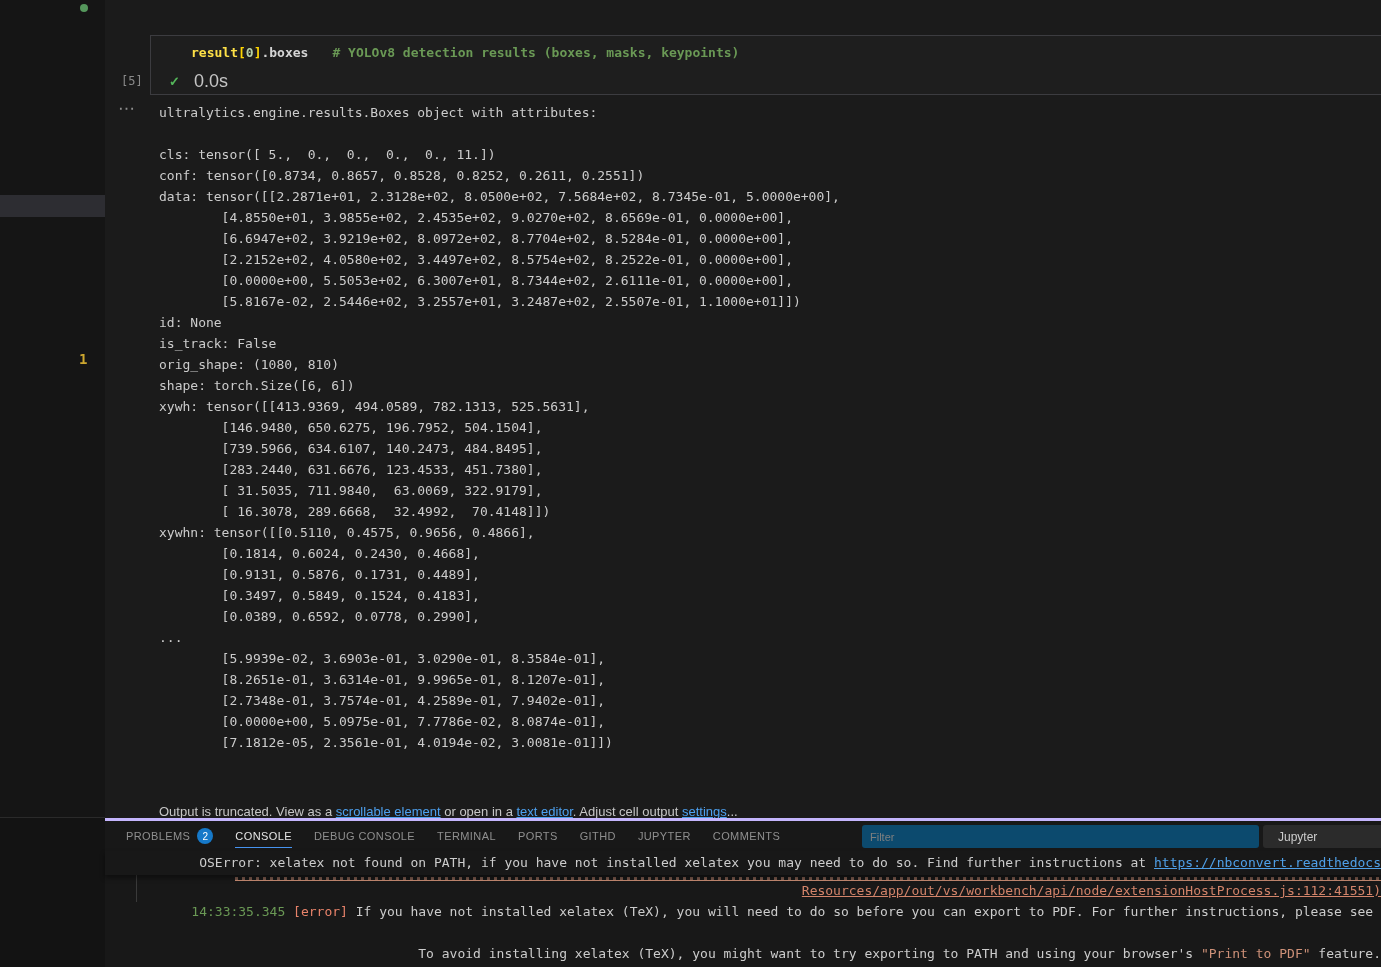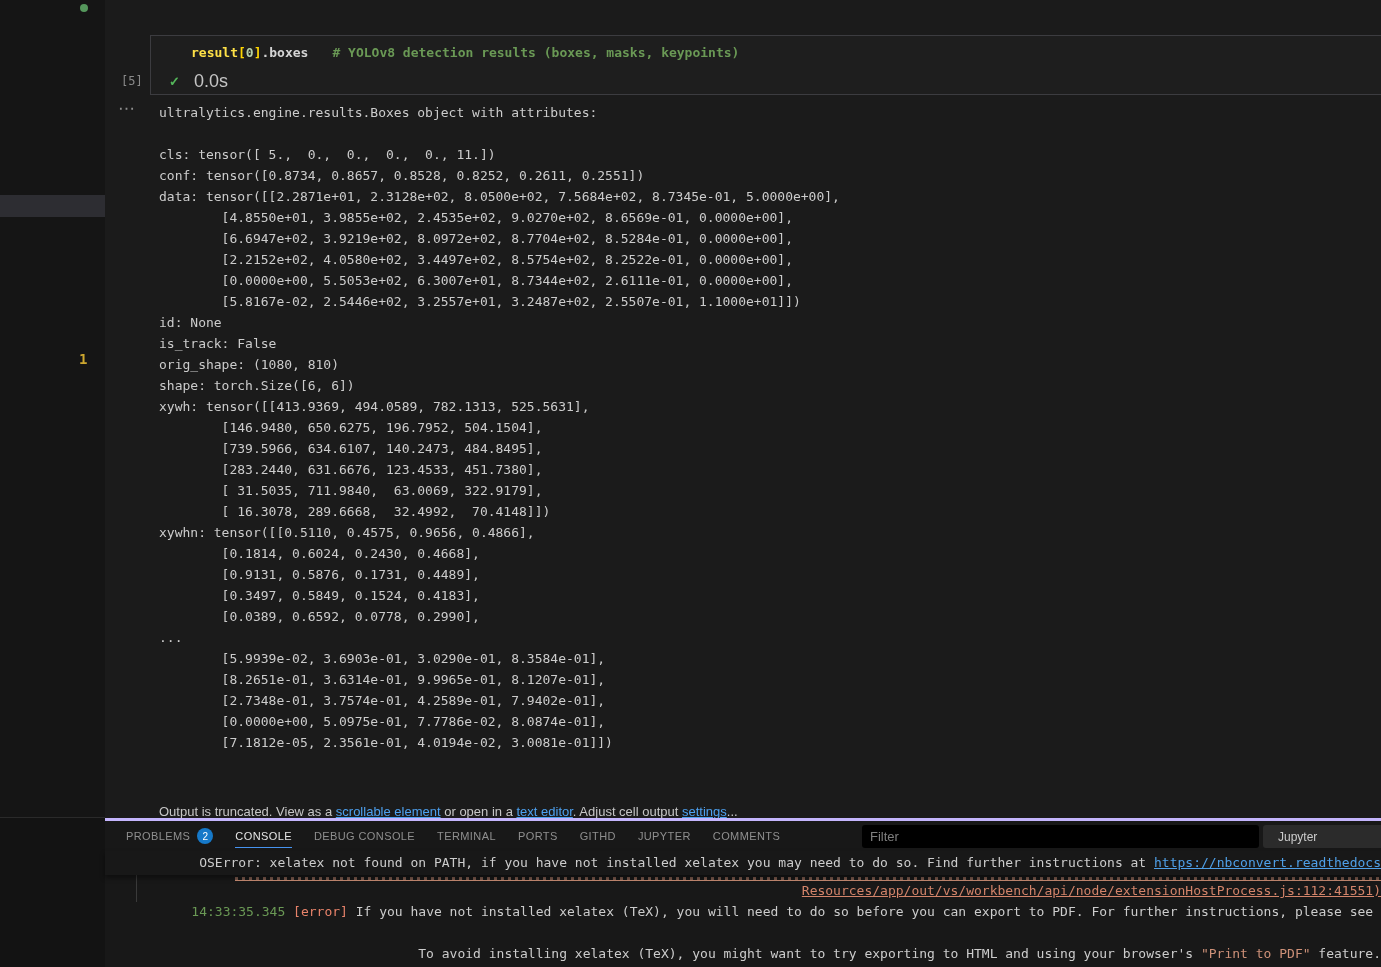--- a/index.html
+++ b/index.html
@@ -40,21 +40,21 @@
   .truncate-note a { color:#4da1f0; text-decoration:underline; cursor:pointer; }
 
   
   .panel { position:absolute; left:105px; top:818px; right:0; height:149px; background:#181818; border-top:3px solid #c4b5fd; }
   .panel-tabs { position:absolute; left:0; top:0; height:30px; display:flex; align-items:center; padding-left:10px; }
   .ptab { position:relative; height:30px; display:flex; align-items:center; padding:0 11px; color:#8f8f8f; font-size:11px; letter-spacing:.4px; cursor:pointer; }
   .ptab.active { color:#e7e7e7; }
   .ptab.active::after { content:""; position:absolute; left:11px; right:11px; bottom:3px; height:1.5px; background:#4693f0; }
   .tab-badge { margin-left:7px; min-width:16px; height:16px; border-radius:9px; background:#1679c9; color:#ffffff; font-size:10px; display:flex; align-items:center; justify-content:center; padding:0 4px; letter-spacing:0; }
 
-  .filter-input { position:absolute; left:757px; top:4px; width:397px; height:23px; background:#000000; border:none; border-radius:3px; color:#cccccc; font-size:13px; padding:0 8px; font-family:"Liberation Sans",sans-serif; outline:none; }
+  .filter-input { position:absolute; left:757px; top:4px; width:397px; height:23px; background:#0c4a6e; border:none; border-radius:3px; color:#cccccc; font-size:11px; padding:0 8px; font-family:"Liberation Sans",sans-serif; outline:none; }
   .filter-input::placeholder { color:#7f7f7f; }
   .channel-select { position:absolute; left:1158px; top:4px; width:223px; height:23px; background:#2b2b2b; border-radius:3px; color:#cccccc; font-size:12px; display:flex; align-items:center; padding-left:15px; cursor:pointer; }
 
   .log { position:absolute; left:0; top:30px; right:0; bottom:0; font-family:"DejaVu Sans Mono","Liberation Mono",monospace; font-size:13px; color:#cccccc;text-align:right; }
   .log-line { position:absolute; left:0; right:0; padding-left:21px; white-space:pre; overflow:hidden; line-height:21px; }
   .log a { color:#4fa0e8; text-decoration:underline; cursor:pointer; }
   .sticky-line { top:0; height:24px; line-height:24px; background:#181818; z-index:2; box-shadow:0 3px 5px rgba(0,0,0,.45); }
   .clipped-line { top:23px; height:7px; left:130px; right:0; z-index:1; padding:0;
     border-bottom:1px solid #c98d74;
     background:repeating-linear-gradient(90deg, rgba(206,145,120,.55) 0 3px, transparent 3px 7px);
@@ -164,17 +164,17 @@
     <div class="channel-select">
         <span>Jupyter</span>
       </div>
 
     <div class="log">
       <div class="log-line clipped-line"></div>
       <div class="log-line sticky-line"><span>OSError: xelatex not found on PATH, if you have not installed xelatex you may need to do so. Find further instructions at </span><a>https://nbconvert.readthedocs</a></div>
       <div class="indent-guide"></div>
       <div class="log-line stack-line"><a>Resources/app/out/vs/workbench/api/node/extensionHostProcess.js:112:41551)</a></div>
       <div class="log-line err-line"><span class="time">14:33:35.345</span><span> </span><span class="err-tag">[error]</span><span> If you have not installed xelatex (TeX), you will need to do so before you can export to PDF. For further instructions, please see </span></div>
-      <div class="log-line avoid-line"><span>To avoid installing xelatex (TeX), you might want to try exporting to HTML and using your browser's </span><span class="quote">"Print to PDF"</span><span> feature.</span></div>
+      <div class="log-line avoid-line"><span>To avoid installing xelatex (TeX), you might want to try exporting to PATH and using your browser's </span><span class="quote">"Print to PDF"</span><span> feature.</span></div>
     </div>
   </div>
 
 </div>
 
 </body></html>

